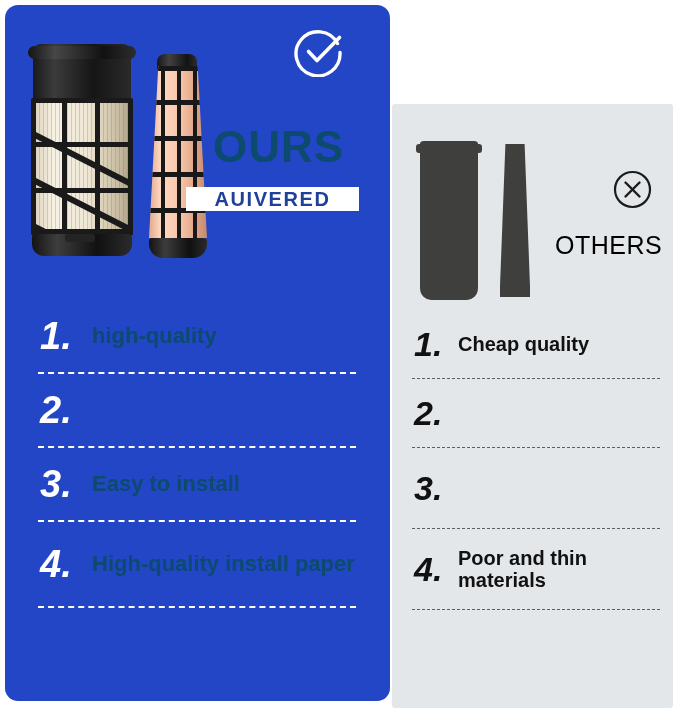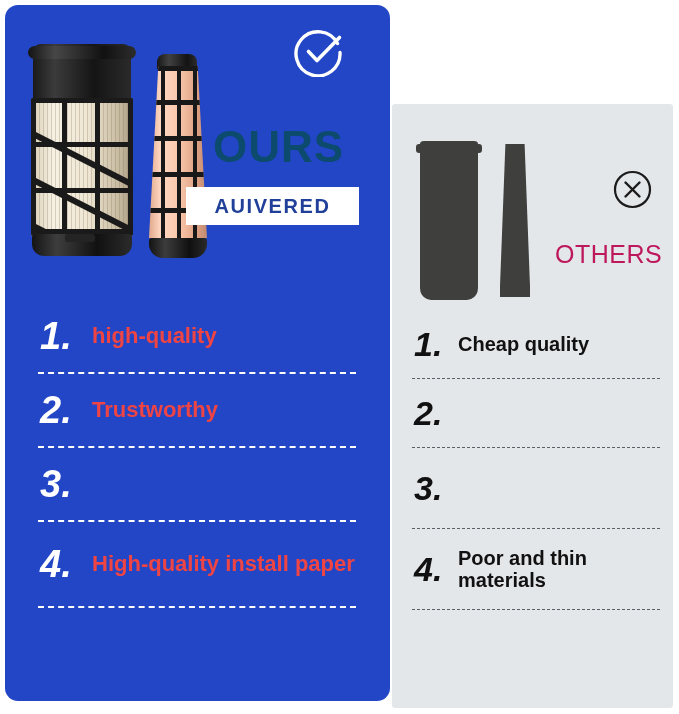--- a/index.html
+++ b/index.html
@@ -38,25 +38,25 @@
     left: 612px;
     top: 169px;
     width: 41px;
     height: 41px;
   }
   .others-x-icon svg { display: block; width: 41px; height: 41px; }
 
   .others-title {
     position: absolute;
     left: 555px;
-    top: 240px;
+    top: 231px;
     font-size: 25px;
     font-weight: 400;
     letter-spacing: 0.5px;
-    color: #be185d;
+    color: #000000;
     white-space: nowrap;
   }
 
   
   .others-products {
     position: absolute;
     left: 420px;
     top: 136px;
     width: 150px;
     height: 162px;
@@ -142,21 +142,21 @@
     letter-spacing: 1px;
     color: #0c4a6e;
     white-space: nowrap;
   }
 
   .brand-badge {
     position: absolute;
     left: 186px;
     top: 187px;
     width: 173px;
-    height: 38px;
+    height: 24px;
     background: #ffffff;
     display: flex;
     align-items: center;
     justify-content: center;
   }
   .brand-badge-text {
     font-size: 20px;
     font-weight: 600;
     letter-spacing: 1.6px;
     color: #21409a;
@@ -306,21 +306,21 @@
   .divider {
     border: 0;
     border-top: 2px dashed;
     margin: 0;
     width: 100%;
   }
 
   
   .list-ours .row        { height: 72px; padding-left: 2px; }
   .list-ours .row-num    { font-size: 38px; color: #ffffff; width: 52px; }
-  .list-ours .row-text   { font-size: 22px; color: #ef4444; }
+  .list-ours .row-text   { font-size: 22px; color: #0c4a6e; }
   .list-ours .divider    { border-top-color: #ffffff; }
   .list-ours .row-tall   { height: 84px; }
 
   
   .list-others .row      { height: 68px; padding-left: 2px; }
   .list-others .row-num  { font-size: 34px; color: #111111; width: 44px; }
   .list-others .row-text { font-size: 20px; color: #111111; }
   .list-others .divider  { border-top-color: #5a5f66; border-top-width: 1.6px; }
   .list-others .row-tall { height: 80px; }
 </style>
@@ -429,26 +429,26 @@
   <div class="list list-ours">
 
     <div class="row">
       <span class="row-num">1.</span>
       <span class="row-text">high-quality</span>
     </div>
     <hr class="divider">
 
     <div class="row">
       <span class="row-num">2.</span>
-      <span class="row-text">Trustworthy</span>
     </div>
     <hr class="divider">
 
     <div class="row">
       <span class="row-num">3.</span>
+      <span class="row-text">Easy to install</span>
     </div>
     <hr class="divider">
 
     <div class="row row-tall">
       <span class="row-num">4.</span>
       <span class="row-text">High-quality install paper</span>
     </div>
     <hr class="divider">
 
   </div>

